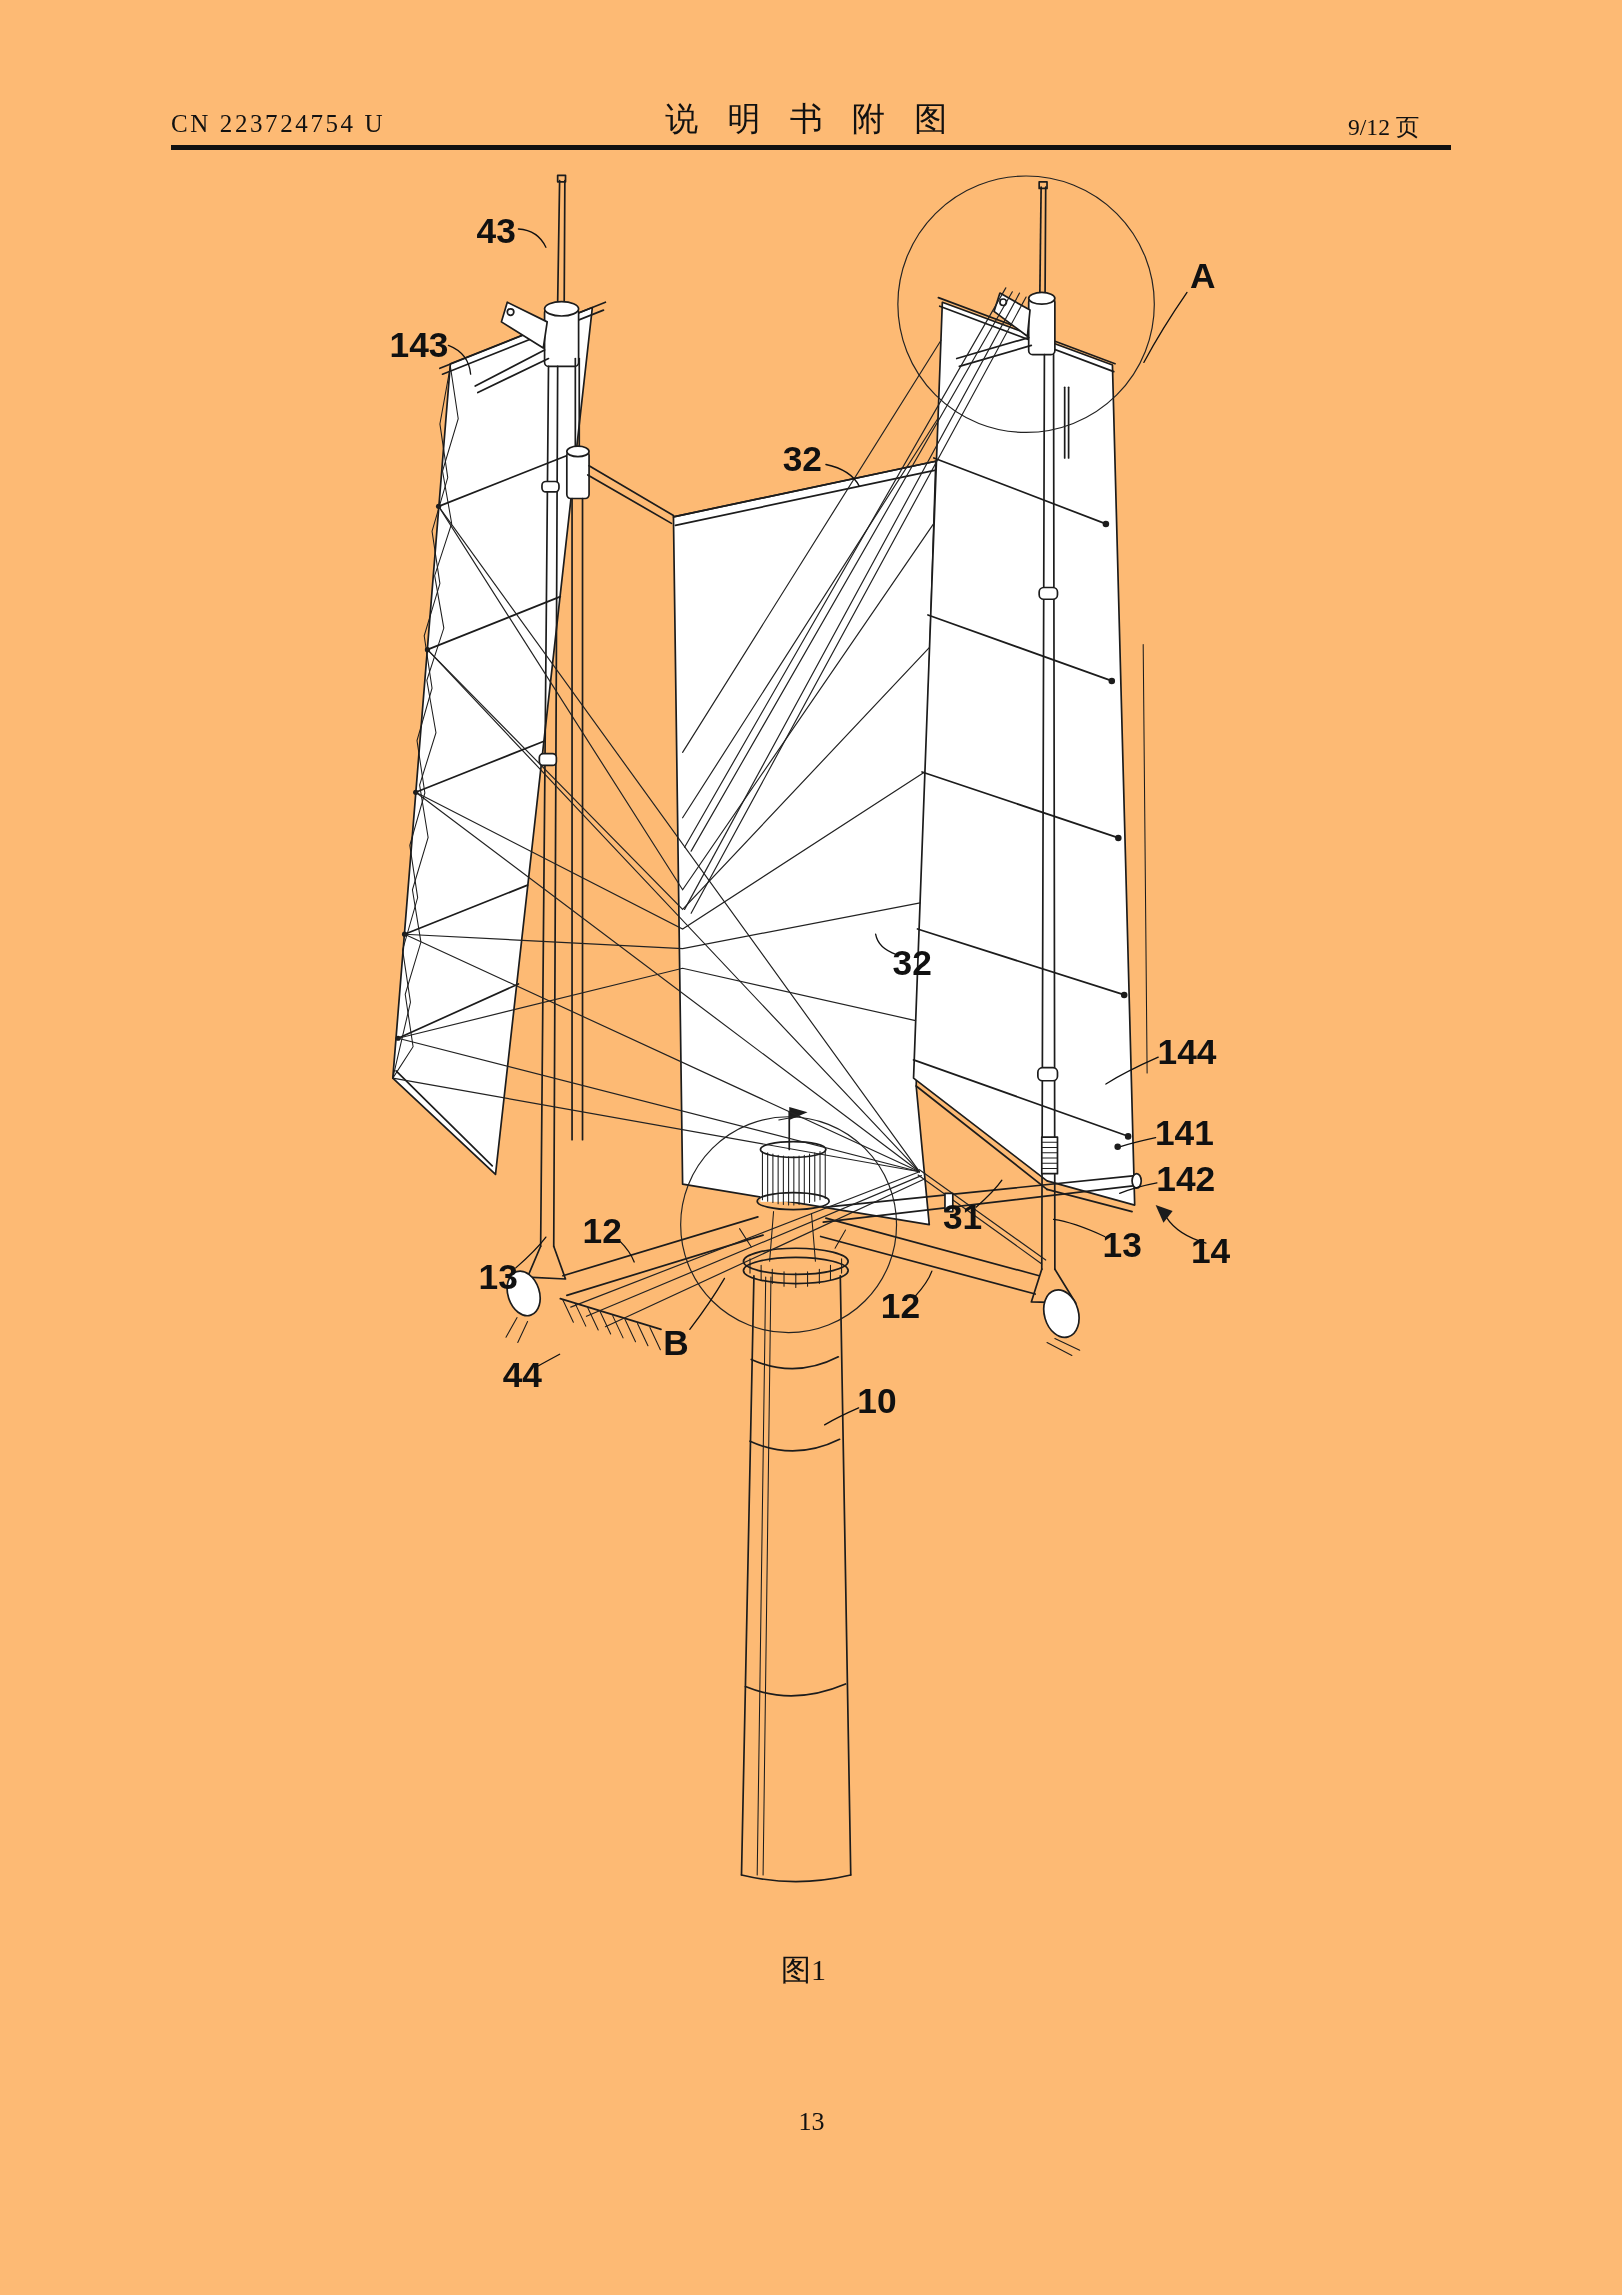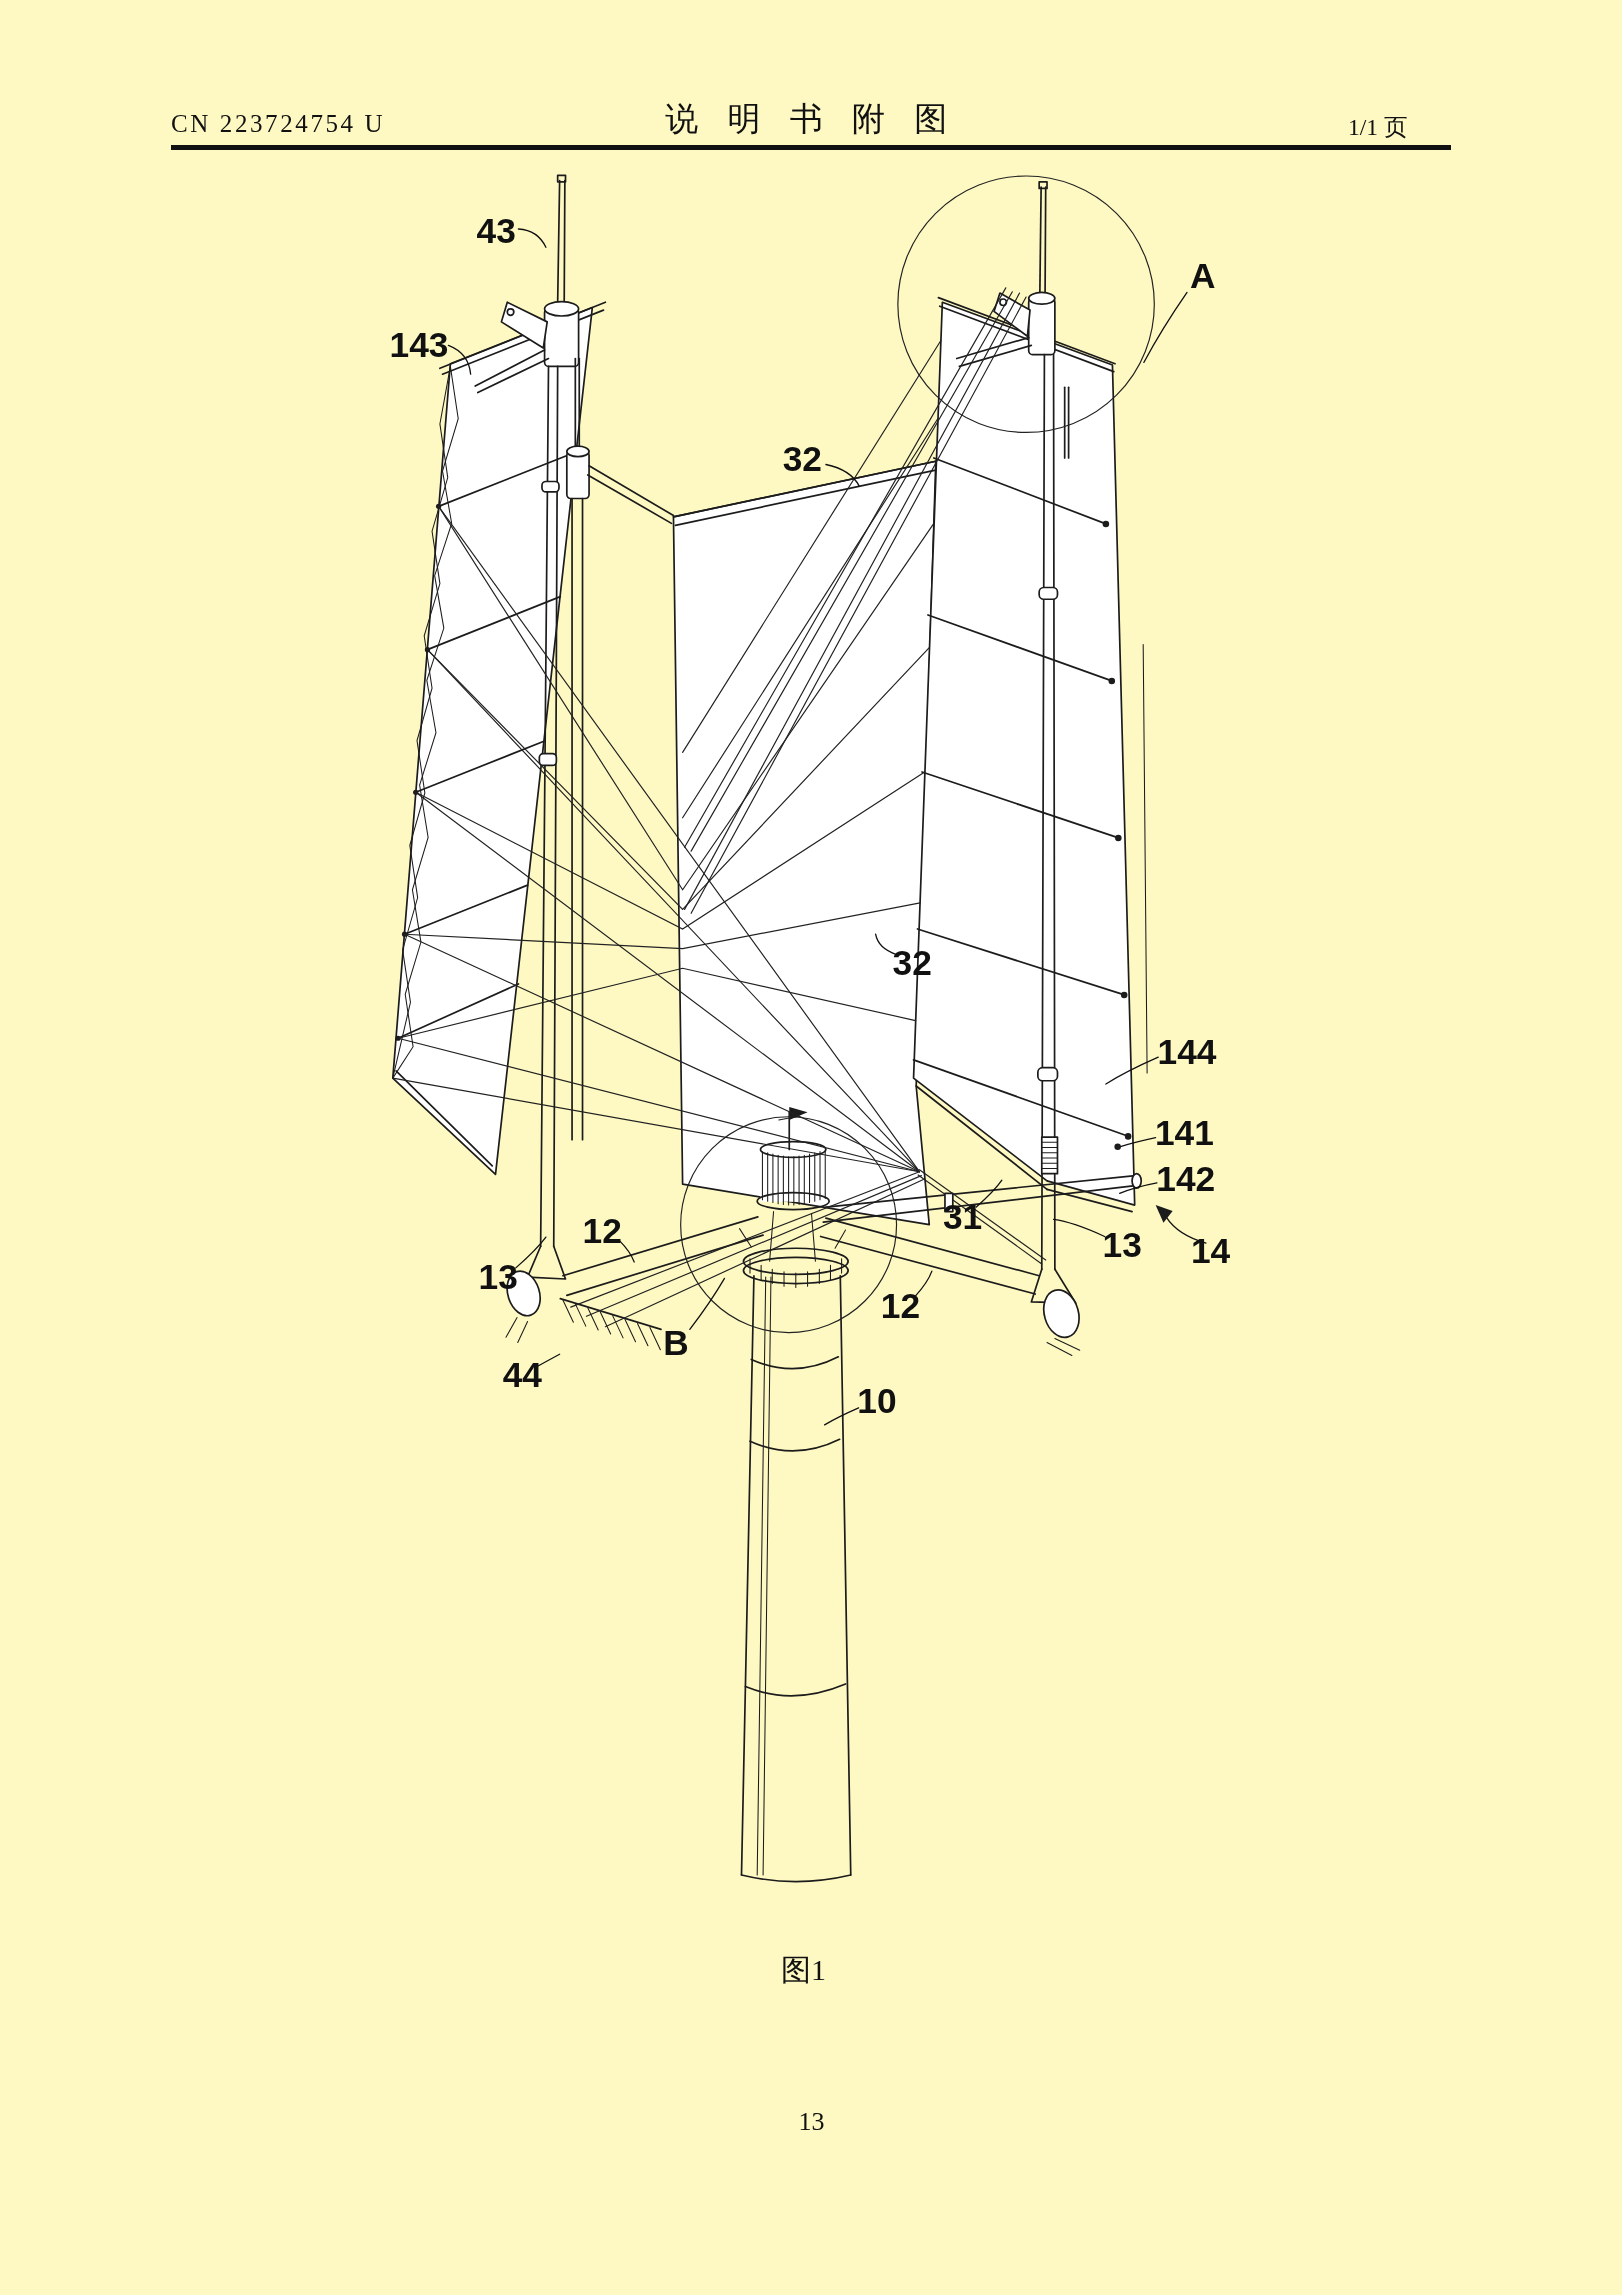--- a/index.html
+++ b/index.html
@@ -1,19 +1,19 @@
 <!DOCTYPE html>
 <html style="font-size:10.5px"><head>
 <meta charset="utf-8">
 <style>
   html,body{margin:0;padding:0;background:#888;}
   .page{
     position:relative;
     width:1623px;height:2295px;
-    background:#fef9c3;
+    background:#fdba74;
     font-family:"Liberation Serif", serif;
     color:#111;
     overflow:hidden;
   }
   .hdr-left{
     position:absolute;left:171px;top:110px;
     font-size:25px;letter-spacing:2.6px;white-space:nowrap;
   }
   .hdr-title{
     position:absolute;left:50%;top:97px;transform:translateX(-50%);
@@ -48,21 +48,21 @@
   }
   .blob{fill:#1c1c1c;stroke:none;}
 </style>
 </head>
 <body>
 
 <div class="page">
 
   <div class="hdr-left">CN 223724754 U</div>
   <div class="hdr-title">说  明  书  附  图</div>
-  <div class="hdr-right">1/1 页</div>
+  <div class="hdr-right">9/12 页</div>
   <div class="hdr-rule"></div>
 
   <svg width="1623" height="2295" viewBox="0 0 2480 3508">
 
     <g>
       <polygon class="sw" points="905,470 688,556 600,1648 757,1795"></polygon>
 
       <line class="s" x1="925" y1="462" x2="672" y2="563"></line>
       <line class="s" x1="922" y1="474" x2="676" y2="572"></line>
 

